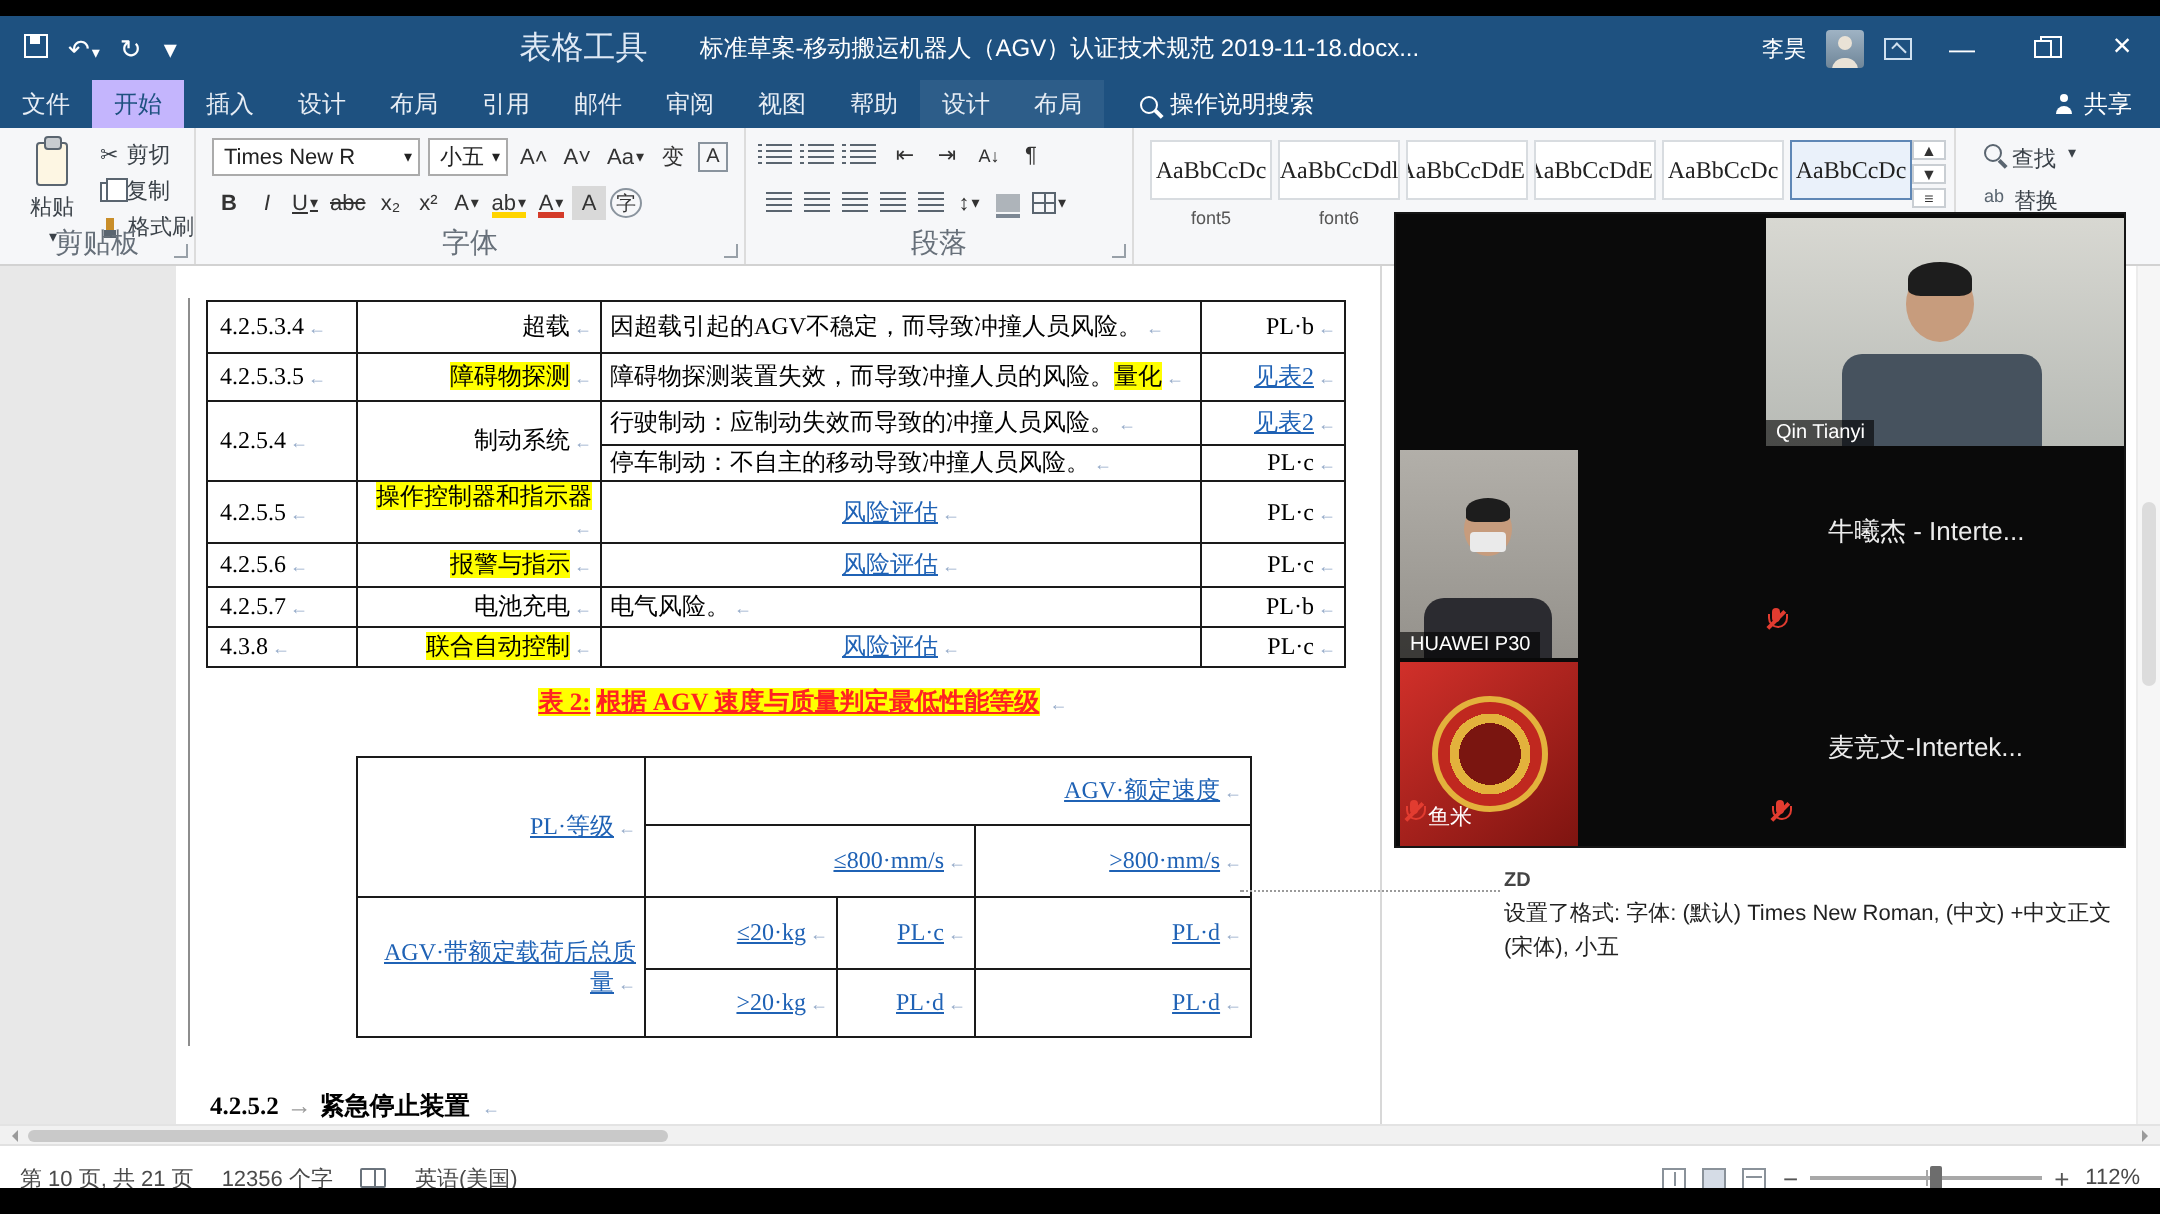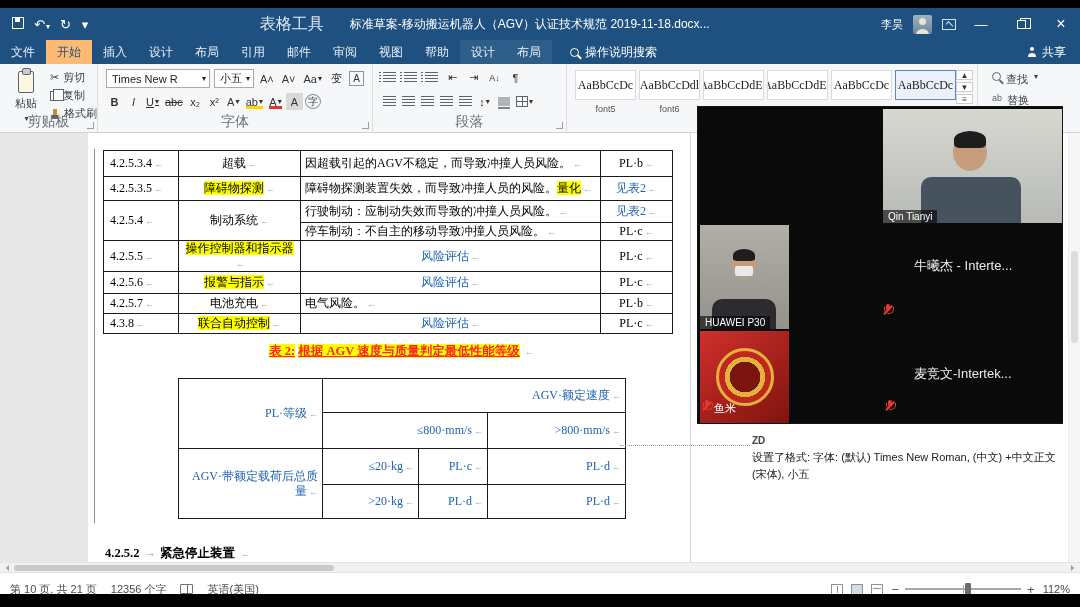--- a/index.html
+++ b/index.html
@@ -34,21 +34,21 @@
   .ribopt::after{content:"";position:absolute;left:3px;top:3px;width:6px;height:3px;border-left:1px solid #cfe0ef;border-top:1px solid #cfe0ef;transform:rotate(45deg)}
   .winbtn{width:30px;height:30px;display:flex;align-items:center;justify-content:center;font-size:13px;color:#fff}
   .restore-ic{width:9px;height:9px;border:1px solid #fff;position:relative;background:var(--titlebar)}
   .restore-ic::before{content:"";position:absolute;top:-3px;left:2px;width:9px;height:9px;border:1px solid #fff}
   .restore-ic::after{content:"";position:absolute;inset:0;background:var(--titlebar);border:1px solid #fff;margin:-1px}
 
   
   .tabrow{position:absolute;top:40px;left:0;right:0;height:24px;background:var(--titlebar);
     display:flex;align-items:stretch;color:#e8eef5;font-size:12px}
   .tab{padding:0 11px;display:flex;align-items:center;cursor:default;white-space:nowrap}
-  .tab.active{background:#fdba74;color:#1e5180}
+  .tab.active{background:#c4b5fd;color:#1e5180}
   .tab.ctx{background:rgba(255,255,255,.07)}
   .tellme{display:flex;align-items:center;gap:6px;margin-left:18px;color:#fff}
   .mag{width:9px;height:9px;border:1.5px solid currentColor;border-radius:50%;position:relative;display:inline-block}
   .mag::after{content:"";position:absolute;width:5px;height:1.5px;background:currentColor;transform:rotate(45deg);right:-4px;bottom:-2px}
   .share{margin-left:auto;display:flex;align-items:center;gap:5px;padding:0 14px;color:#fff}
   .person-ic{width:10px;height:10px;position:relative;display:inline-block}
   .person-ic::before{content:"";position:absolute;top:0;left:3px;width:4px;height:4px;border-radius:50%;background:currentColor}
   .person-ic::after{content:"";position:absolute;bottom:0;left:1px;width:8px;height:4px;border-radius:4px 4px 0 0;background:currentColor}
 
   
@@ -102,23 +102,23 @@
   .markup-area{position:absolute;left:690px;top:0;right:12px;height:100%;background:#fff;border-left:1px solid #d8d8d8}
   .vscroll{position:absolute;right:0;top:0;width:12px;height:100%;background:#f6f6f6;border-left:1px solid #ececec}
   .vthumb{position:absolute;left:2px;right:2px;top:118px;height:92px;background:#dcdcdc;border-radius:4px}
   .changebar{position:absolute;left:6px;top:16px;width:1px;height:374px;background:#8d8d8d}
 
   .doct{border-collapse:collapse;table-layout:fixed;font-family:"Liberation Serif","DejaVu Serif",serif;font-size:12px;color:#000}
   .doct td{border:1px solid #1a1a1a;padding:0 4px;overflow:hidden;line-height:1.25}
   .doct td::after{content:"←";color:#93a9c8;font-size:9px;margin-left:2px}
   .t1{position:absolute;left:15px;top:17px;width:569px}
   .t1 .c-num{padding-left:6px}
-  .t1 .c-name,.t1 .c-pl{text-align:center}
+  .t1 .c-name,.t1 .c-pl{text-align:right}
   .h26 td{height:26px}.h24 td{height:24px}.h22 td{height:22px}.h18 td{height:18px}.h20 td{height:20px}
-  .link{color:var(--link);}
+  .link{color:var(--link);text-decoration:underline}
   .hl{background:var(--highlight)}
   .center{text-align:center}
   .t2title{position:absolute;left:90px;top:210px;width:447px;text-align:center;
     font-family:"Liberation Serif","DejaVu Serif",serif;font-size:12.5px}
   .t2title .tt{color:var(--title-red);background:var(--highlight);text-decoration:underline;font-weight:bold}
   .t2title::after{content:"←";color:#93a9c8;font-size:9px;margin-left:2px}
   .t2{position:absolute;left:90px;top:245px;width:447px}
   .t2 td{text-align:right}
   .t2 .th34 {height:34px}.t2 .th36{height:36px}
   .docheading{position:absolute;left:17px;top:412px;font-family:"Liberation Serif","DejaVu Serif",serif;

